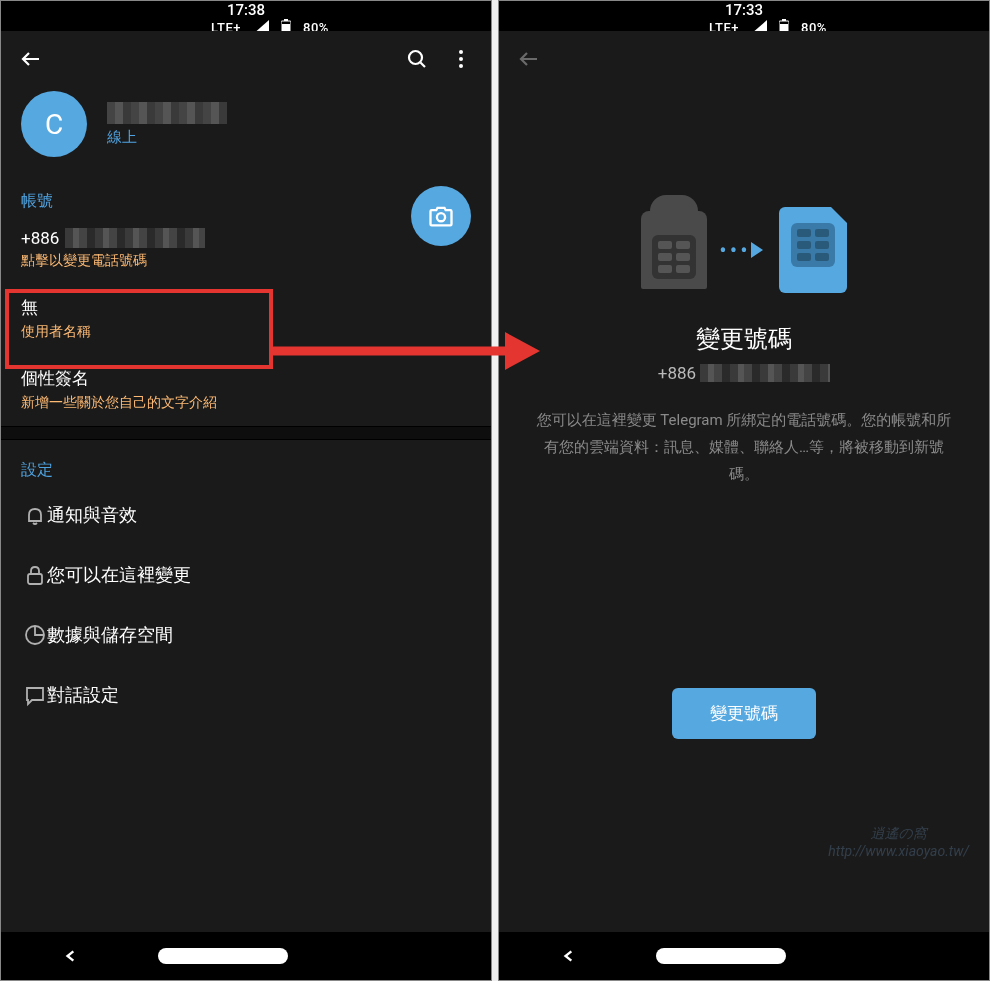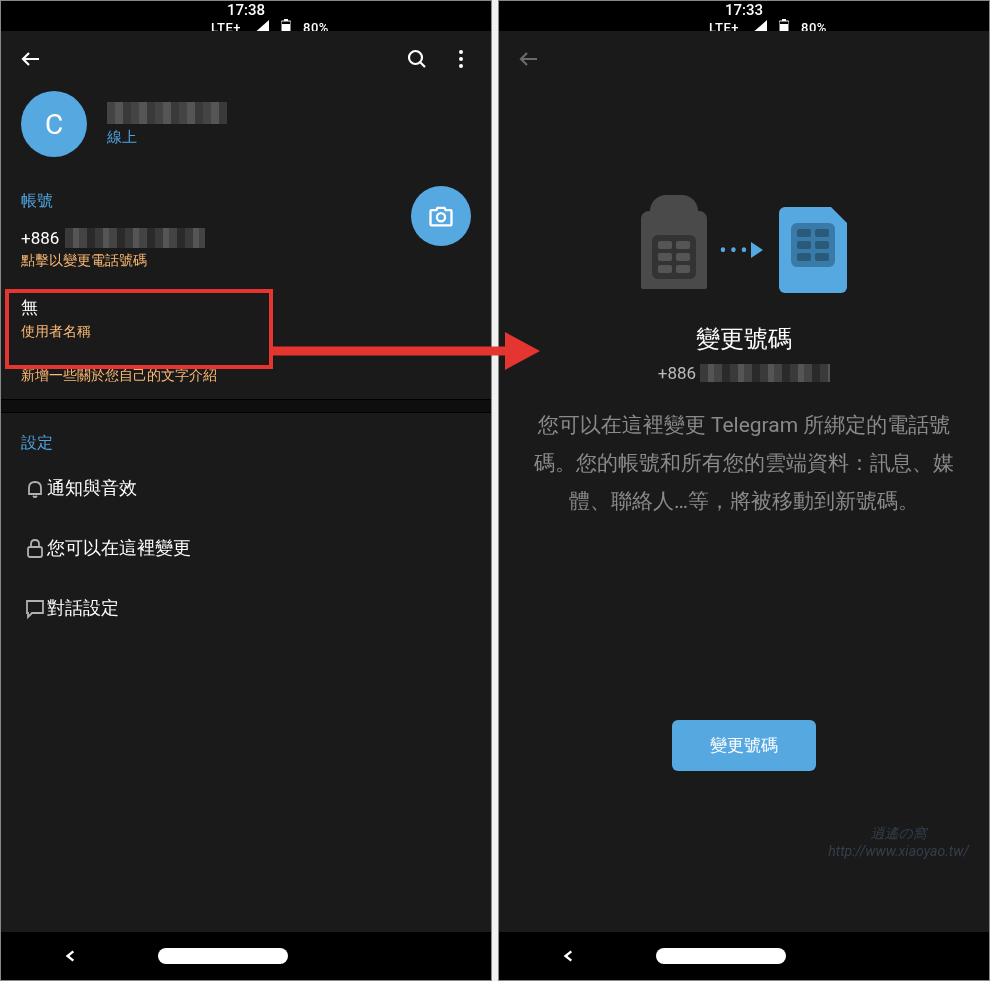--- a/index.html
+++ b/index.html
@@ -277,21 +277,21 @@
   }
   .change-phone {
     font-size: 17px;
     color: #bababa;
     margin-top: 8px;
     display: flex;
     align-items: center;
     justify-content: center;
   }
   .change-desc {
-    font-size: 21px;
+    font-size: 15px;
     color: #8a8a8a;
     margin-top: 24px;
     line-height: 1.8;
     max-width: 420px;
   }
   .change-btn {
     margin-top: 200px;
     background: #56a8e1;
     color: #fff;
     font-size: 17px;
@@ -391,20 +391,21 @@
       </div>
       <div class="secondary">點擊以變更電話號碼</div>
     </div>
 
     <div class="list-item">
       <div class="primary">無</div>
       <div class="secondary">使用者名稱</div>
     </div>
 
     <div class="list-item">
+      <div class="primary">個性簽名</div>
       <div class="secondary">新增一些關於您自己的文字介紹</div>
     </div>
 
     <div class="divider-thick"></div>
 
     <div class="section-title">設定</div>
 
     <div class="settings-row">
       <div class="icon">
         <svg width="24" height="24" viewBox="0 0 24 24" fill="none" stroke="#b0b0b0" stroke-width="1.8">
@@ -417,20 +418,29 @@
     <div class="settings-row">
       <div class="icon">
         <svg width="24" height="24" viewBox="0 0 24 24" fill="none" stroke="#b0b0b0" stroke-width="1.8">
             <rect x="5" y="11" width="14" height="10" rx="2"></rect>
             <path d="M8 11 V8 Q8 4 12 4 Q16 4 16 8 V11"></path>
           </svg>
       </div>
       <div class="label">您可以在這裡變更</div>
     </div>
 
+    <div class="settings-row">
+      <div class="icon">
+        <svg width="24" height="24" viewBox="0 0 24 24" fill="none" stroke="#b0b0b0" stroke-width="1.8">
+            <circle cx="12" cy="12" r="9"></circle>
+            <path d="M12 3 V12 H21"></path>
+          </svg>
+      </div>
+      <div class="label">數據與儲存空間</div>
+    </div>
 
     <div class="settings-row">
       <div class="icon">
         <svg width="24" height="24" viewBox="0 0 24 24" fill="none" stroke="#b0b0b0" stroke-width="1.8">
             <path d="M4 5 H20 V17 H9 L5 21 V17 H4 Z"></path>
           </svg>
       </div>
       <div class="label">對話設定</div>
     </div>
 

